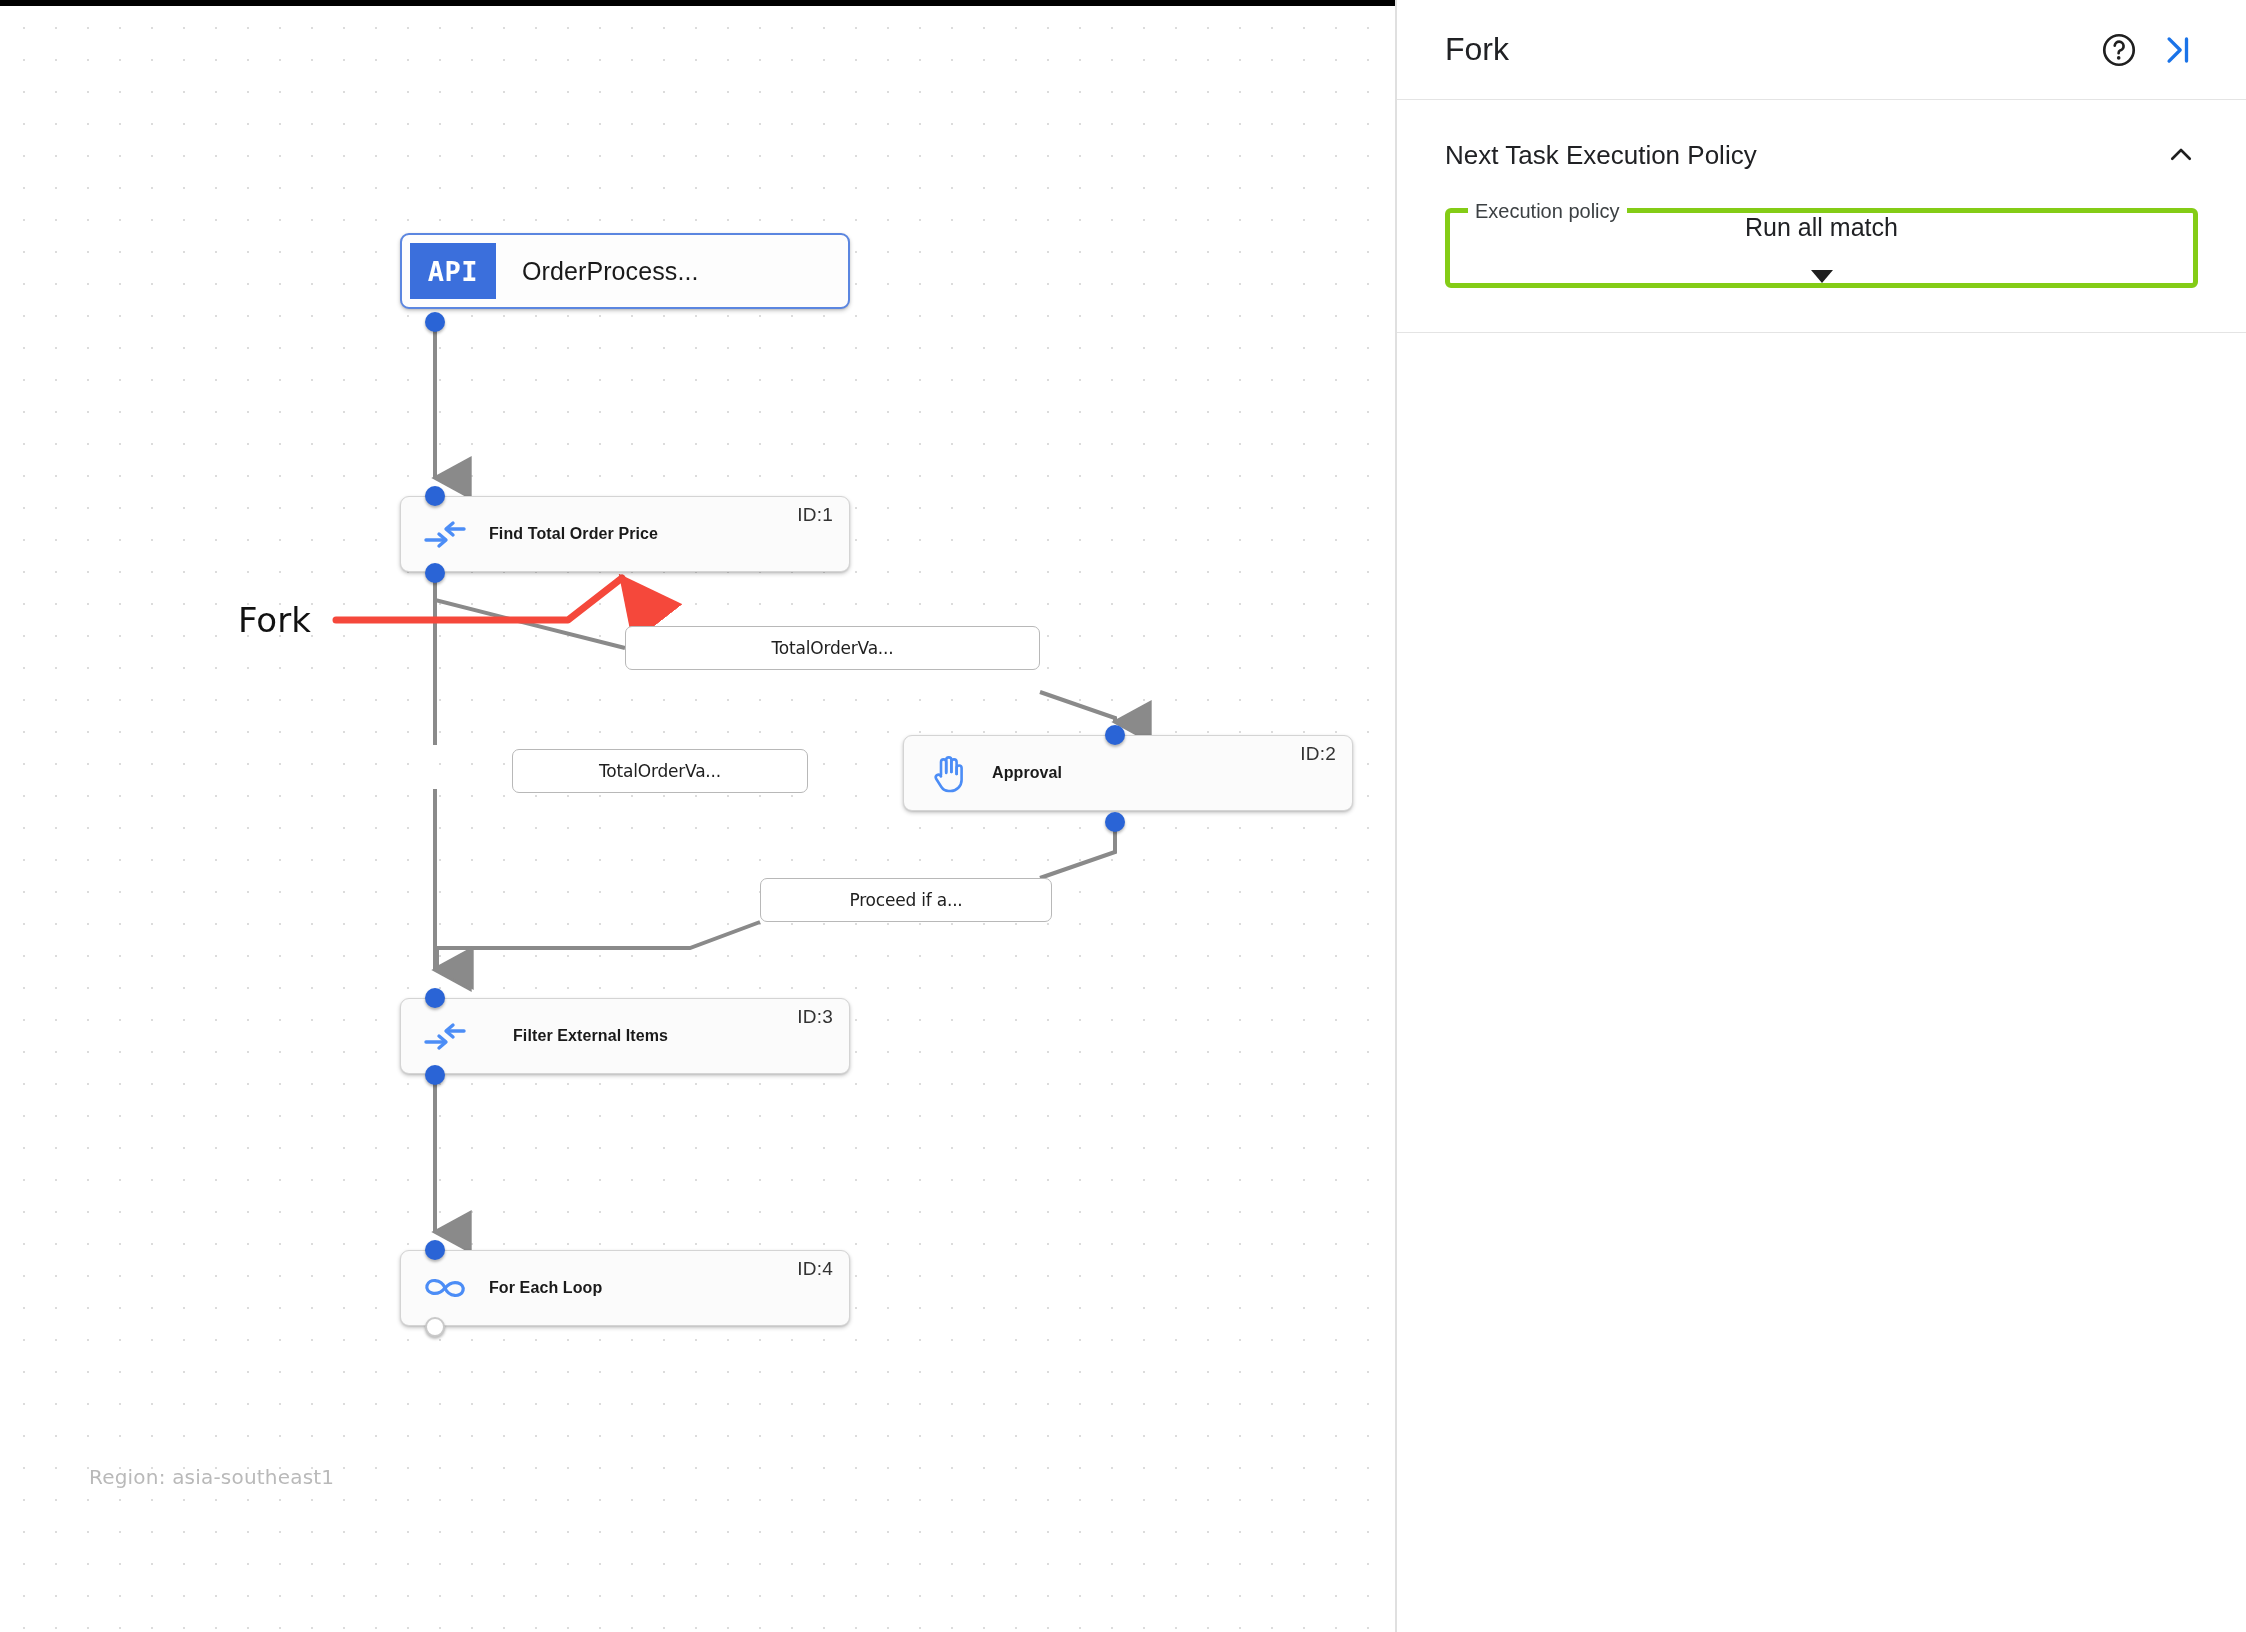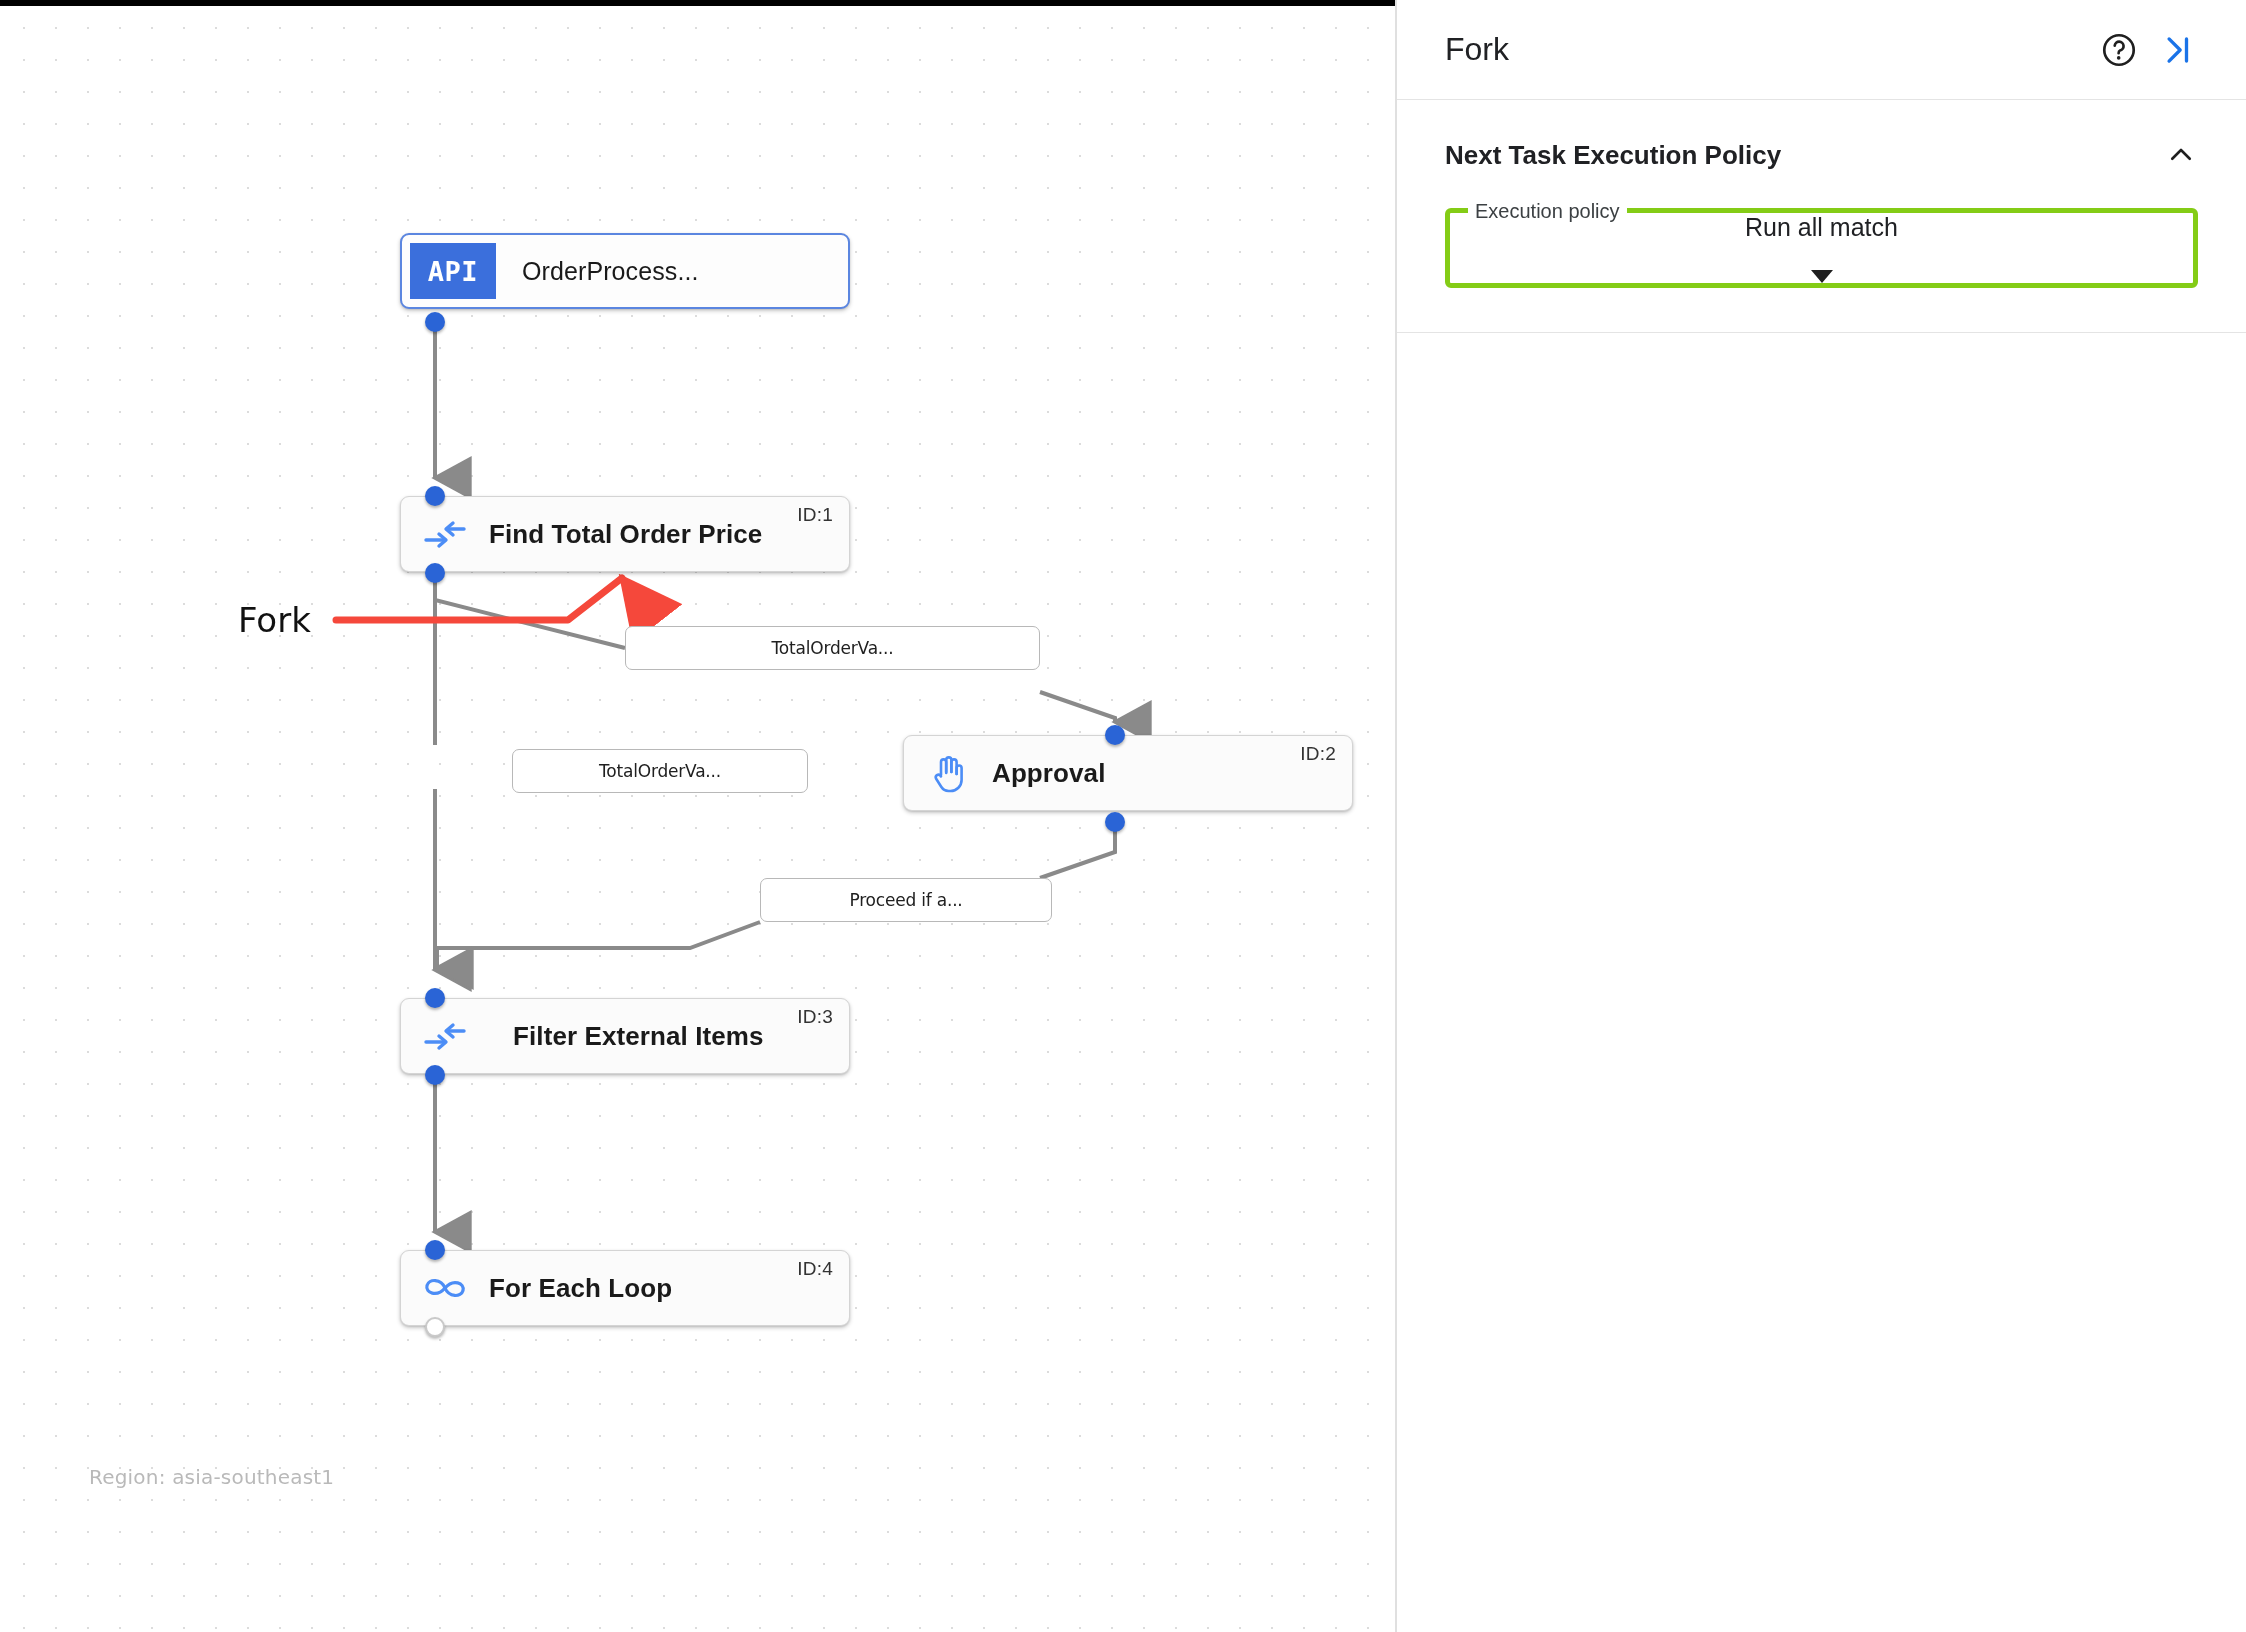--- a/index.html
+++ b/index.html
@@ -61,21 +61,21 @@
     z-index: 10;
   }
   .node .icon-wrap {
     width: 88px;
     display: flex;
     align-items: center;
     justify-content: center;
     flex: 0 0 88px;
   }
   .node .title {
-    font-size: 26px;
+    font-size: 16px;
     font-weight: bold;
     color: #1a1a1a;
     letter-spacing: 0.1px;
     white-space: nowrap;
   }
   .node .idtag {
     position: absolute;
     top: 7px;
     right: 16px;
     font-size: 19px;
@@ -198,21 +198,21 @@
     padding: 38px 48px 44px 48px;
     border-bottom: 1px solid #e4e4e4;
   }
   .section-head {
     display: flex;
     align-items: center;
     margin-bottom: 36px;
   }
   .section-head .shead-title {
     font-size: 26px;
-    font-weight: bold;
+    font-weight: normal;
     color: #202124;
     flex: 1;
   }
   .chev {
     width: 34px; height: 34px;
     display: flex; align-items: center; justify-content: center;
   }
 
   
   .mdc-field {

